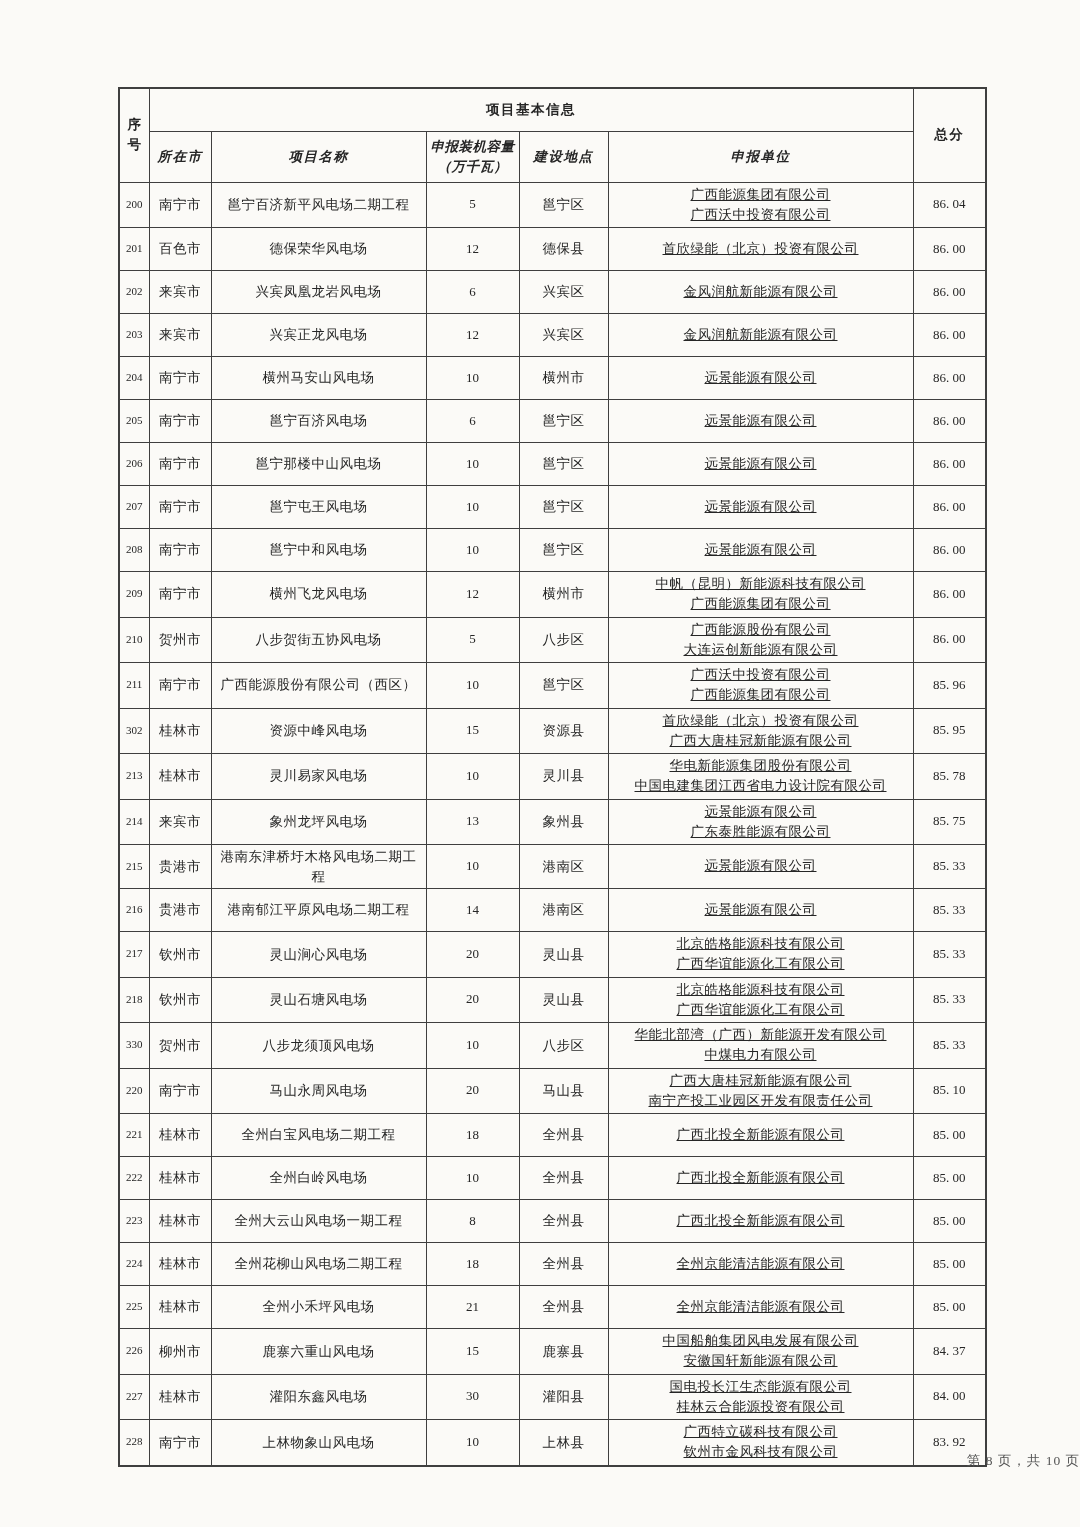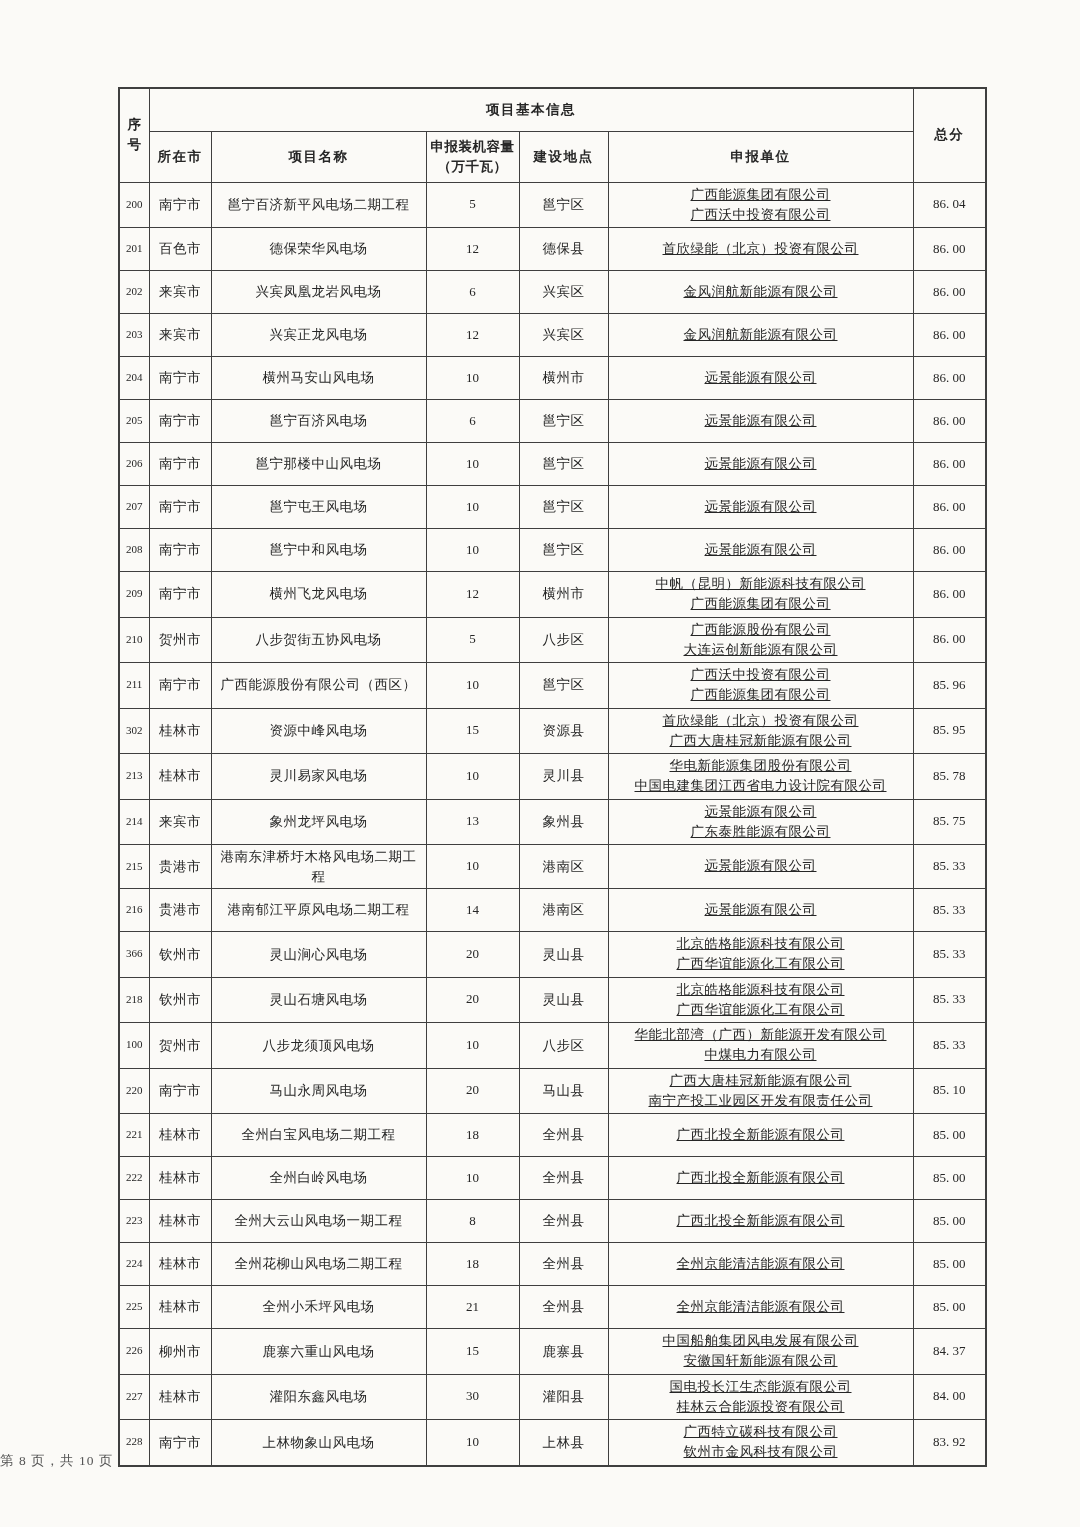--- a/index.html
+++ b/index.html
@@ -33,39 +33,39 @@
     text-align: center;
     vertical-align: middle;
     padding: 2px 4px;
     font-size: 13.5px;
     line-height: 1.45;
     letter-spacing: 0.5px;
     word-break: break-word;
   }
   thead th { font-weight: bold; letter-spacing: 1.5px; }
   tr.h1 { height: 43px; }
-  tr.h2 { height: 51px; }
+  tr.h2 { height: 51px; font-style: italic; }
   tbody tr { height: 43px; }
   td.c-no { font-size: 11px; letter-spacing: 0; }
   td.c-cap, td.c-score { font-size: 13px; letter-spacing: 0; }
   .vert {
     display: inline-block;
     width: 16px;
     word-break: break-all;
     line-height: 1.5;
     letter-spacing: 0;
   }
   th.pre { white-space: pre-line; letter-spacing: 0.5px; }
   .applicant-line { line-height: 1.5; text-decoration: underline; }
   .footer {
     position: absolute;
     top: 1452px;
     left: 0;
     width: 100%;
-    text-align: left;
+    text-align: right;
     font-size: 13.5px;
     color: #555555;
     letter-spacing: 1px;
   }
 </style>
 </head>
 <body>
 
 <div class="page">
   <table class="projects">
@@ -299,21 +299,21 @@
     <td class="c-project">港南郁江平原风电场二期工程</td>
     <td class="c-cap">14</td>
     <td class="c-loc">港南区</td>
     <td class="c-app">
             <div class="applicant-line">远景能源有限公司</div>
           </td>
     <td class="c-score">85. 33</td>
   </tr>
 
   <tr>
-    <td class="c-no">366</td>
+    <td class="c-no">217</td>
     <td class="c-city">钦州市</td>
     <td class="c-project">灵山涧心风电场</td>
     <td class="c-cap">20</td>
     <td class="c-loc">灵山县</td>
     <td class="c-app">
             <div class="applicant-line">北京皓格能源科技有限公司</div>
             <div class="applicant-line">广西华谊能源化工有限公司</div>
           </td>
     <td class="c-score">85. 33</td>
   </tr>
@@ -325,21 +325,21 @@
     <td class="c-cap">20</td>
     <td class="c-loc">灵山县</td>
     <td class="c-app">
             <div class="applicant-line">北京皓格能源科技有限公司</div>
             <div class="applicant-line">广西华谊能源化工有限公司</div>
           </td>
     <td class="c-score">85. 33</td>
   </tr>
 
   <tr>
-    <td class="c-no">100</td>
+    <td class="c-no">330</td>
     <td class="c-city">贺州市</td>
     <td class="c-project">八步龙须顶风电场</td>
     <td class="c-cap">10</td>
     <td class="c-loc">八步区</td>
     <td class="c-app">
             <div class="applicant-line">华能北部湾（广西）新能源开发有限公司</div>
             <div class="applicant-line">中煤电力有限公司</div>
           </td>
     <td class="c-score">85. 33</td>
   </tr>

